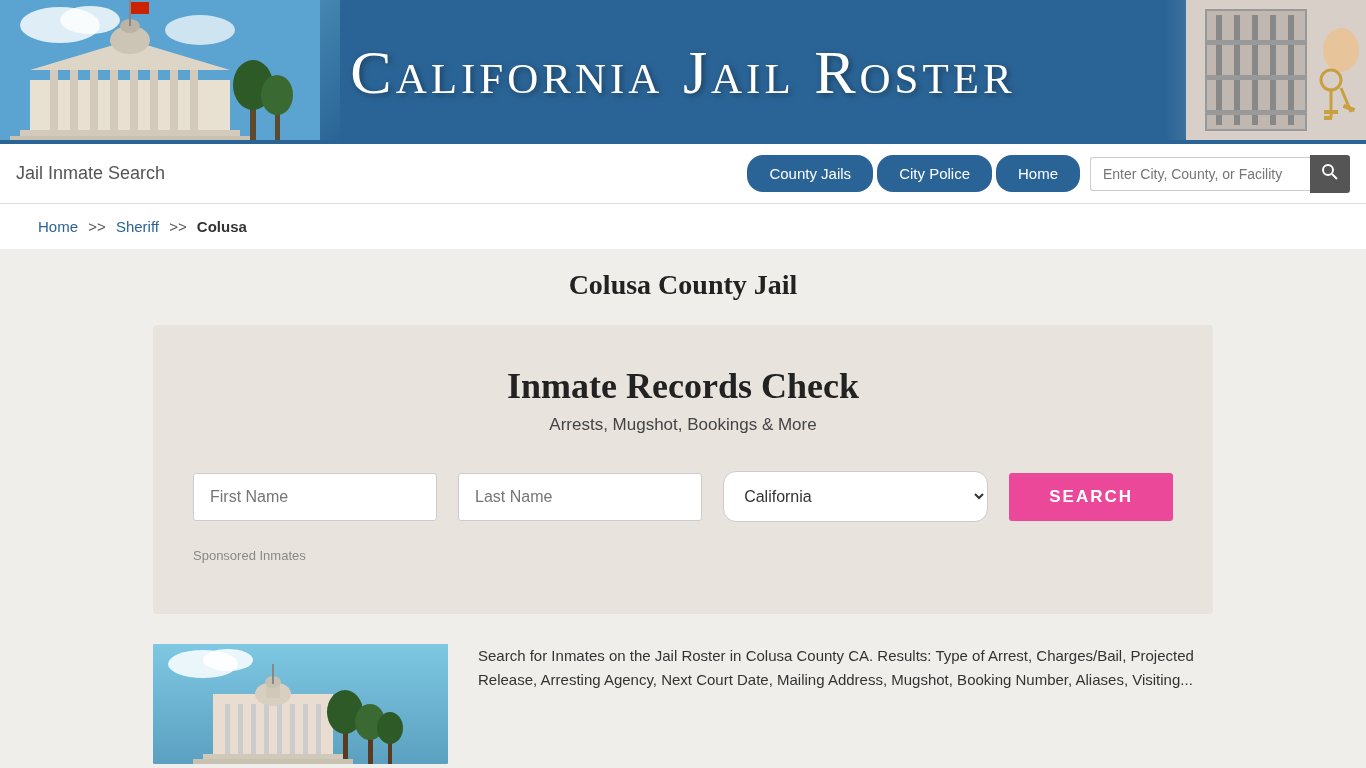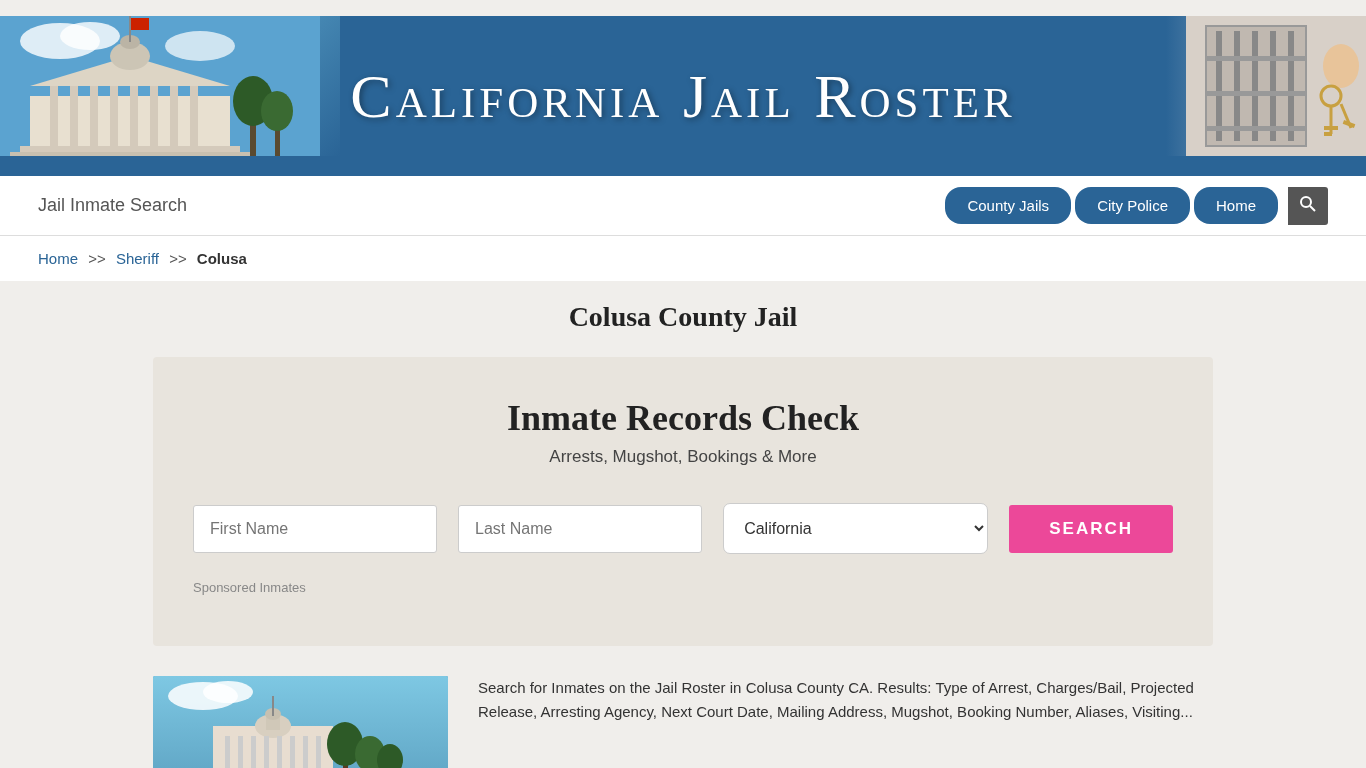--- a/index.html
+++ b/index.html
@@ -1,28 +1,27 @@
 <!DOCTYPE html>
 <html><head>
   <meta charset="utf-8">
   <style>
     * { margin: 0; padding: 0; box-sizing: border-box; }
     body { font-family: Georgia, 'Times New Roman', serif; background: #f0eeeb; color: #333; width: 1366px; }
 
     
     .header-banner {
       width: 100%;
-      height: 160px;
+      height: 144px;
       background: #2a6496;
       position: relative;
       overflow: hidden;
       display: flex;
       align-items: center;
       justify-content: center;
-      margin-top: 16px;
     }
     .header-banner-left {
       position: absolute;
       left: 0;
       top: 0;
       width: 340px;
       height: 140px;
       background: linear-gradient(135deg, #87ceeb 0%, #5ba3c9 40%, #2a6496 100%);
       overflow: hidden;
     }
@@ -49,21 +48,21 @@
       text-align: center;
       font-variant: small-caps;
     }
 
     
     .navbar {
       background: #fff;
       border-bottom: 1px solid #ddd;
       display: flex;
       align-items: center;
-      padding: 0 38px;
+      padding: 0 16px;
       height: 60px;
     }
     .nav-brand {
       font-size: 18px;
       color: #555;
       font-family: Arial, sans-serif;
       flex: 1;
     }
     .nav-buttons {
       display: flex;
@@ -181,21 +180,21 @@
       border-radius: 3px;
       font-size: 16px;
       font-family: Arial, sans-serif;
       color: #aaa;
       background: #fff;
     }
     .search-form select {
       flex: 1.1;
       padding: 15px 16px;
       border: 1px solid #ccc;
-      border-radius: 7px;
+      border-radius: 13px;
       font-size: 16px;
       font-family: Arial, sans-serif;
       color: #333;
       background: #fff;
       appearance: auto;
     }
     .search-form-btn {
       background: #ec4899;
       color: #fff;
       border: none;
@@ -315,20 +314,21 @@
 </div>
 
 <div class="navbar">
   <span class="nav-brand">Jail Inmate Search</span>
   <div class="nav-buttons">
     <button class="nav-btn nav-btn-county">County Jails</button>
     <button class="nav-btn nav-btn-city">City Police</button>
     <button class="nav-btn nav-btn-home">Home</button>
   </div>
   <div class="search-box-nav">
+    <input class="search-input-nav" type="text" placeholder="Enter City, County, or Facility" style="">
     <button class="search-btn-nav">
       <svg width="16" height="16" viewBox="0 0 16 16" fill="white">
         <circle cx="6" cy="6" r="5" fill="none" stroke="white" stroke-width="2"></circle>
         <line x1="10" y1="10" x2="15" y2="15" stroke="white" stroke-width="2"></line>
       </svg>
     </button>
   </div>
 </div>
 
 <div class="breadcrumb-bar">

